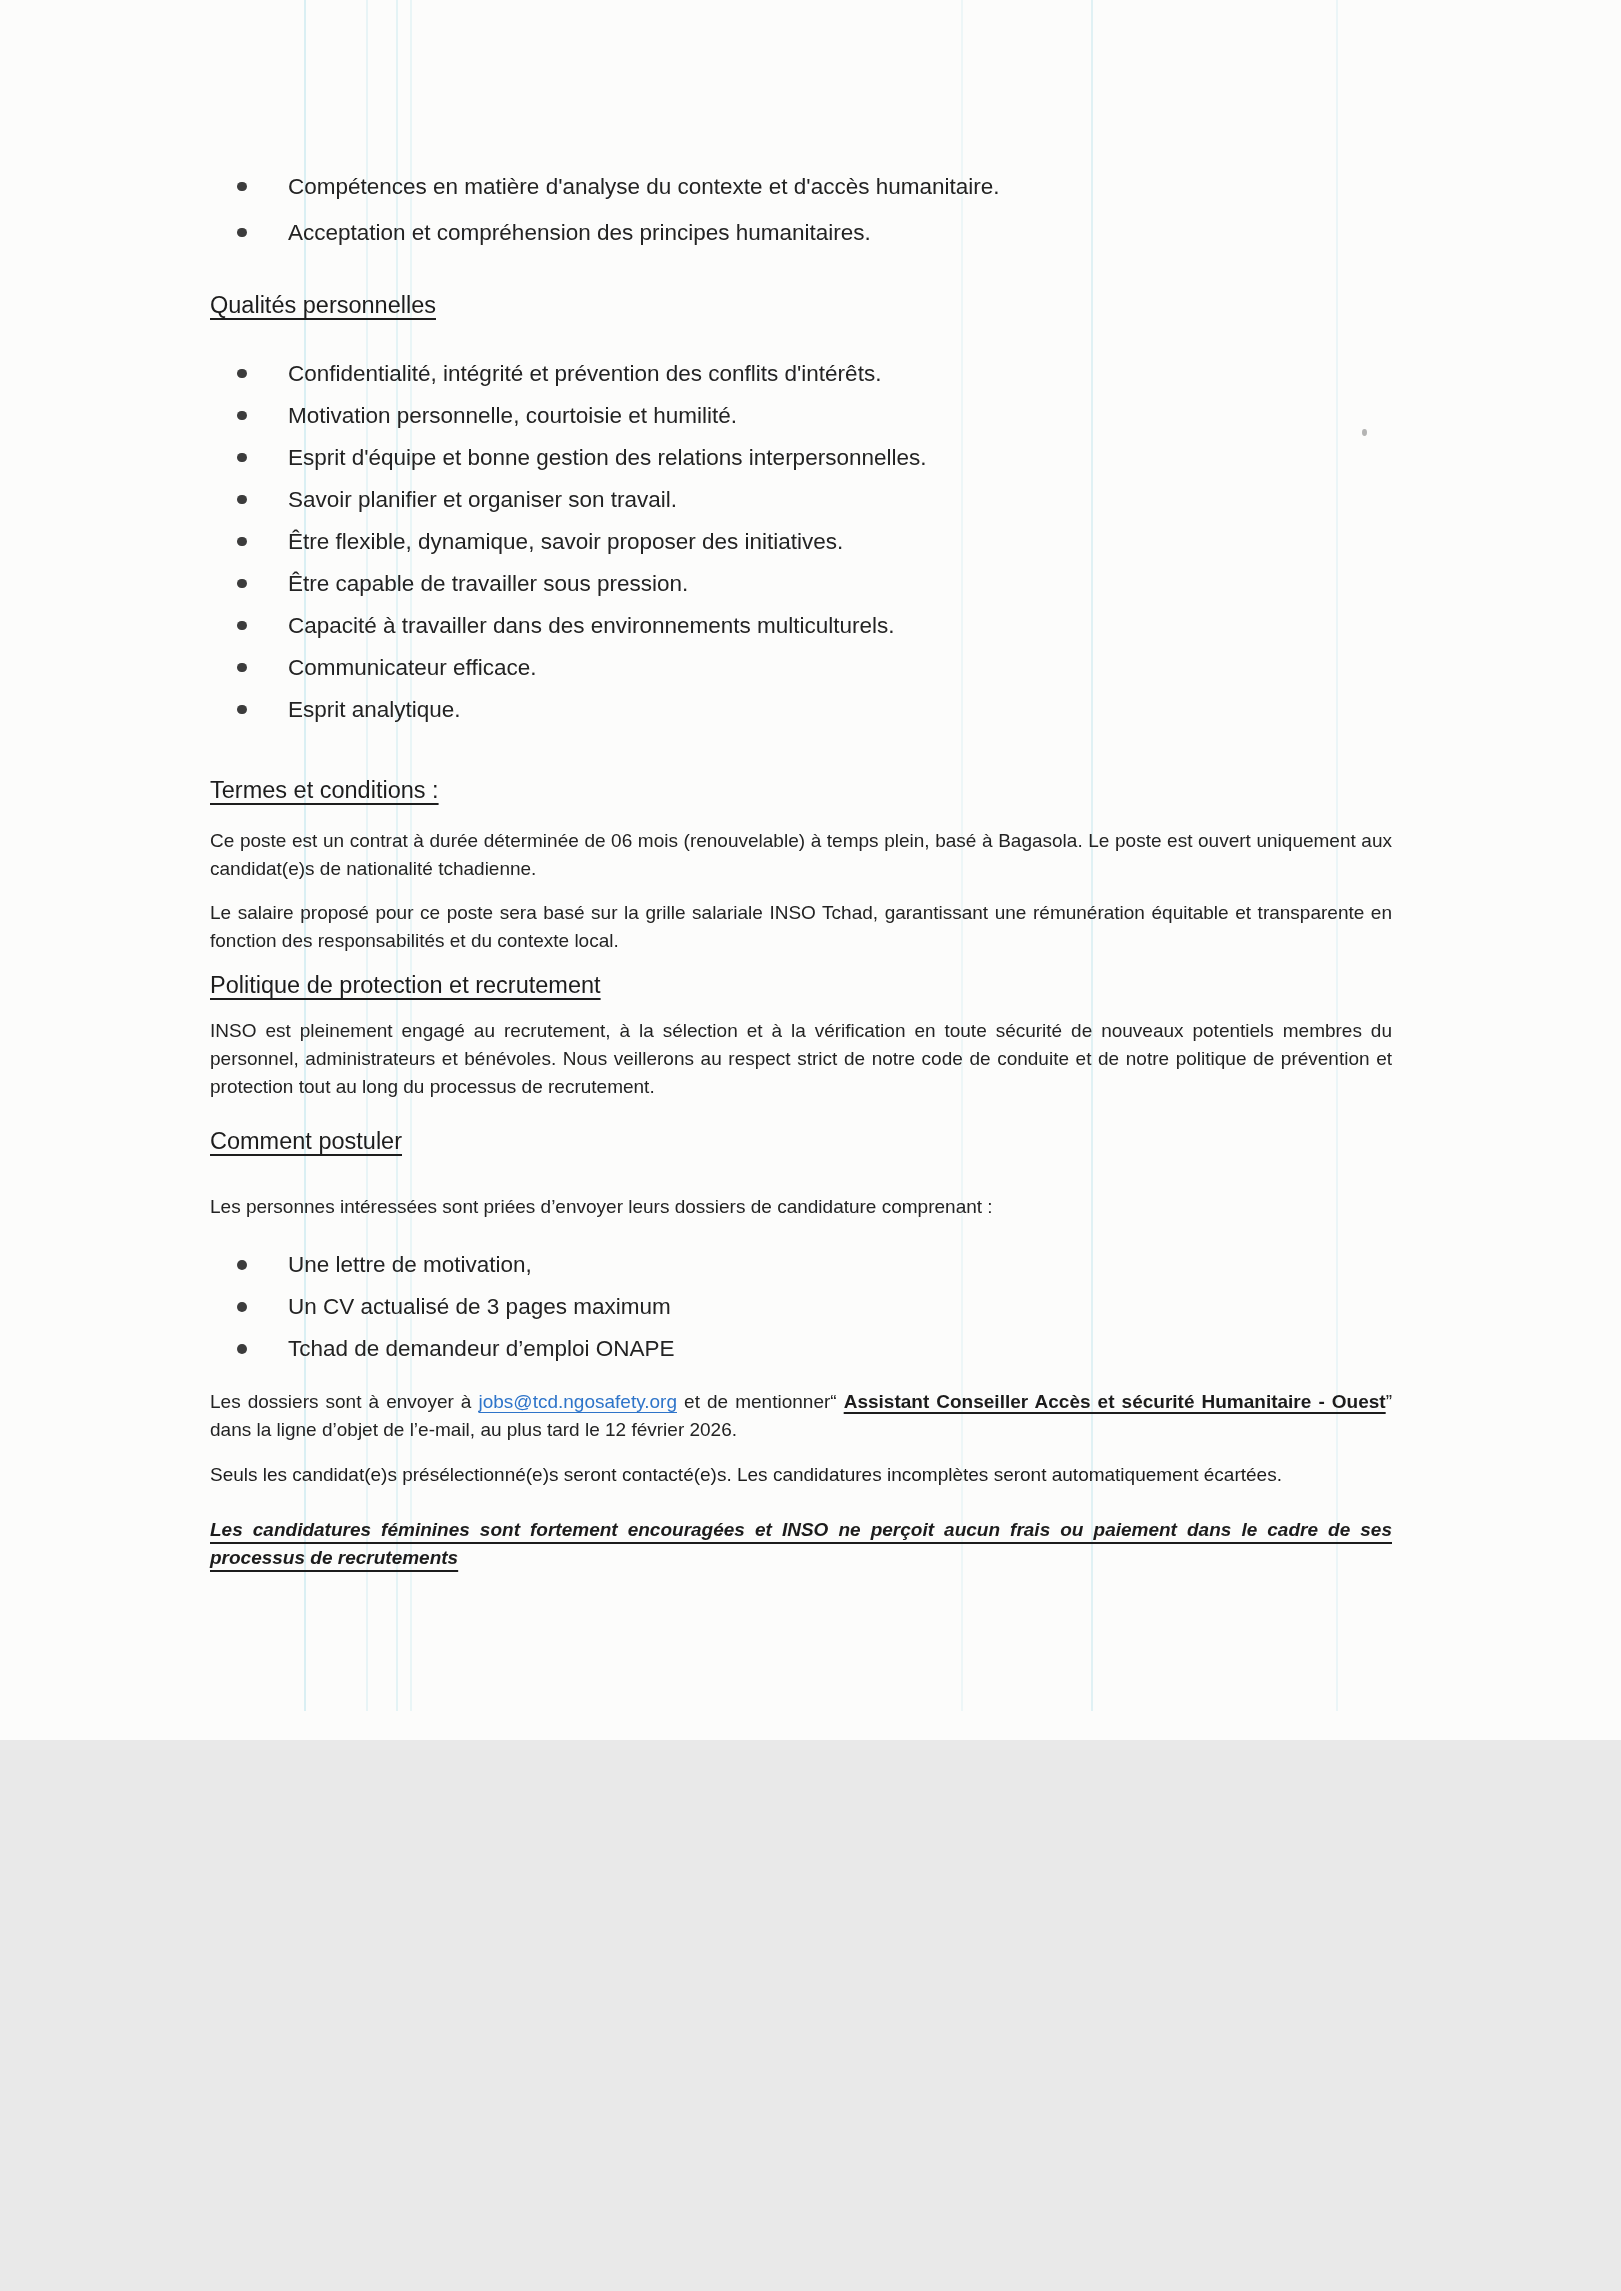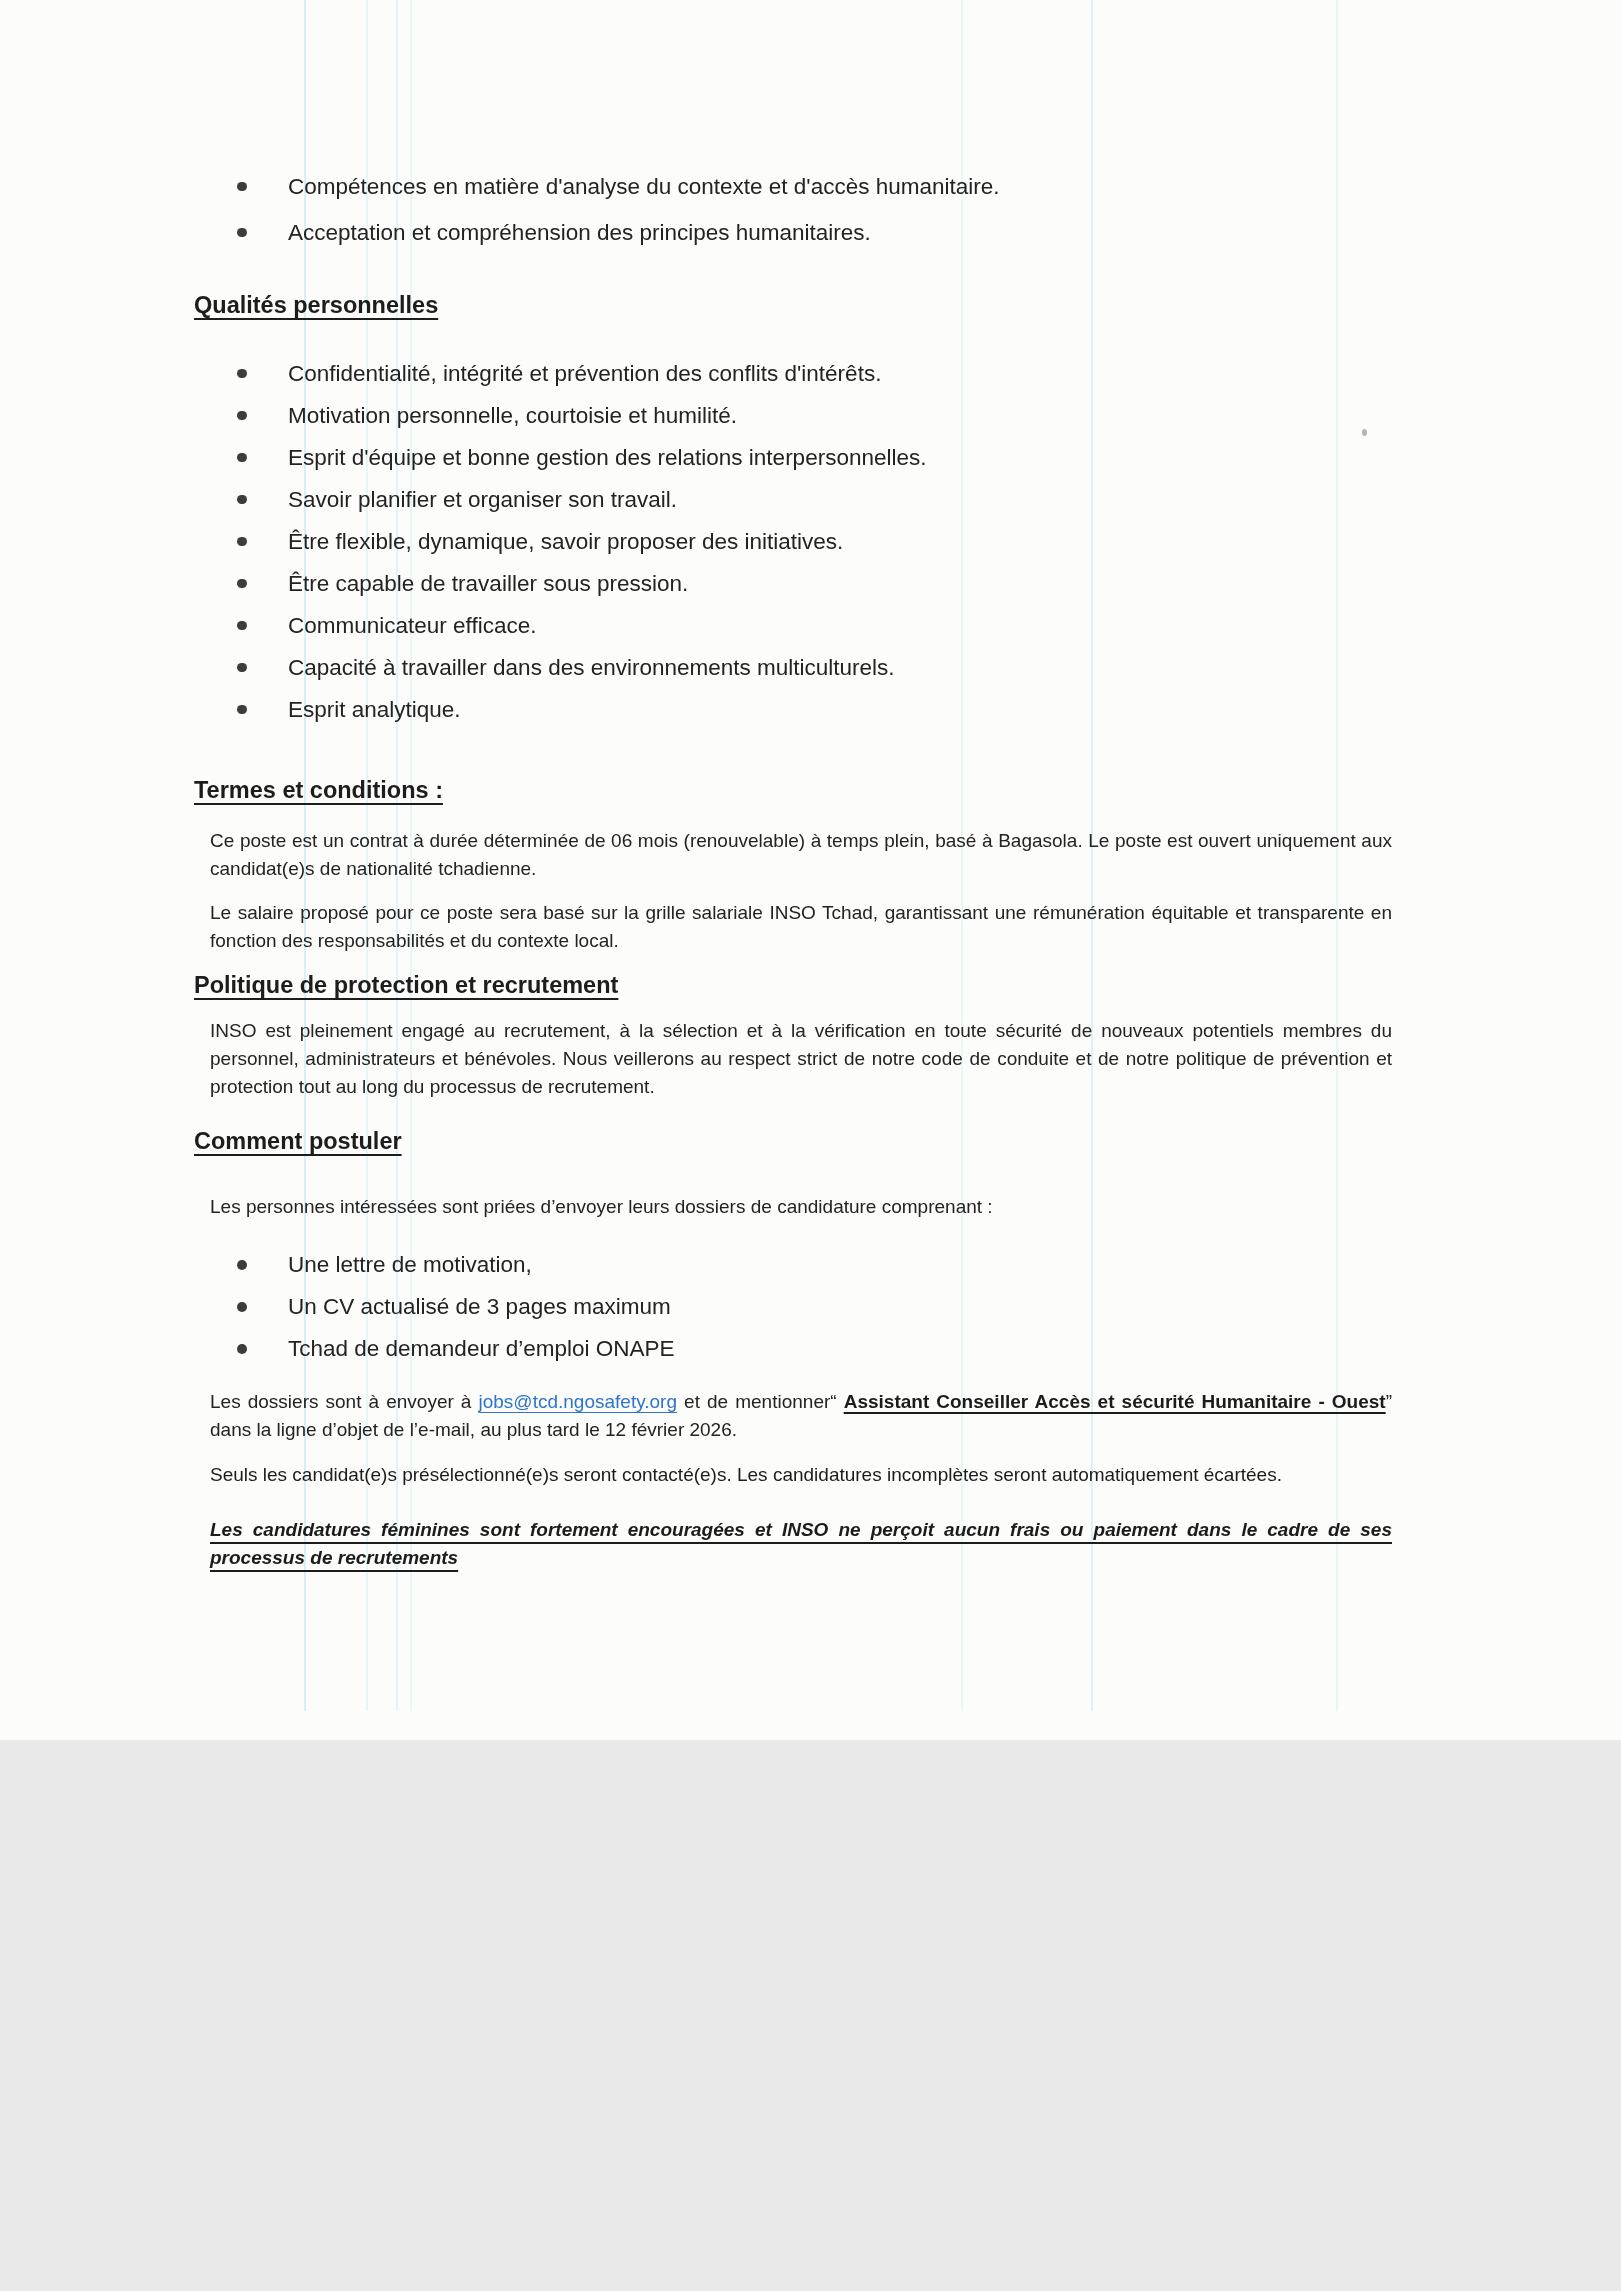--- a/index.html
+++ b/index.html
@@ -10,21 +10,21 @@
   }
   
   .vline{position:absolute;top:0;bottom:29px;width:2px;pointer-events:none;}
   .hline{position:absolute;height:2px;pointer-events:none;background:rgba(185,185,185,.25);}
   .speck{position:absolute;width:4.9px;height:6.9px;border-radius:50%;background:rgba(120,120,120,.55);}
 
   .content{position:absolute;left:194px;top:0;width:1214px;}
 
   .body{font-size:19px;line-height:28px;text-align:justify;margin:16px;color:#232323;}
   .head{
-    font-size:23.5px;line-height:29px;font-weight:700;margin:0;color:#1d1d1d;
+    font-size:23.5px;line-height:29px;font-weight:400;margin:16px;color:#1d1d1d;
     text-decoration:underline;text-decoration-thickness:2px;text-underline-offset:4.9px;
     display:table;
   }
   .bullets{list-style:none;margin:0;padding:0;}
   .bullets li{position:relative;padding-left:94px;font-size:22.5px;color:#232323;}
   .bullets li::before{
     content:"";position:absolute;left:43px;top:15.7px;width:9.8px;height:9.8px;
     border-radius:50%;background:#3c3c3c;
   }
   .list-a li{line-height:46px;}
@@ -93,22 +93,22 @@
 
     <h3 class="head mt36">Qualités personnelles</h3>
 
     <ul class="bullets list-b mt34">
       <li>Confidentialité, intégrité et prévention des conflits d'intérêts.</li>
       <li>Motivation personnelle, courtoisie et humilité.</li>
       <li>Esprit d'équipe et bonne gestion des relations interpersonnelles.</li>
       <li>Savoir planifier et organiser son travail.</li>
       <li>Être flexible, dynamique, savoir proposer des initiatives.</li>
       <li>Être capable de travailler sous pression.</li>
+      <li>Capacité à travailler dans des environnements multiculturels.</li>
       <li>Communicateur efficace.</li>
-      <li>Capacité à travailler dans des environnements multiculturels.</li>
       <li>Esprit analytique.</li>
     </ul>
 
     <h3 class="head mt46">Termes et conditions :</h3>
     <p class="body mt22">Ce poste est un contrat à durée déterminée de 06 mois (renouvelable) à temps plein, basé à Bagasola. Le poste est ouvert uniquement aux candidat(e)s de nationalité tchadienne.</p>
     <p class="body mt10">Le salaire proposé pour ce poste sera basé sur la grille salariale INSO Tchad, garantissant une rémunération équitable et transparente en fonction des responsabilités et du contexte local.</p>
 
     <h3 class="head mt12">Politique de protection et recrutement</h3>
     <p class="body mt18">INSO est pleinement engagé au recrutement, à la sélection et à la vérification en toute sécurité de nouveaux potentiels membres du personnel, administrateurs et bénévoles. Nous veillerons au respect strict de notre code de conduite et de notre politique de prévention et protection tout au long du processus de recrutement.</p>
 

